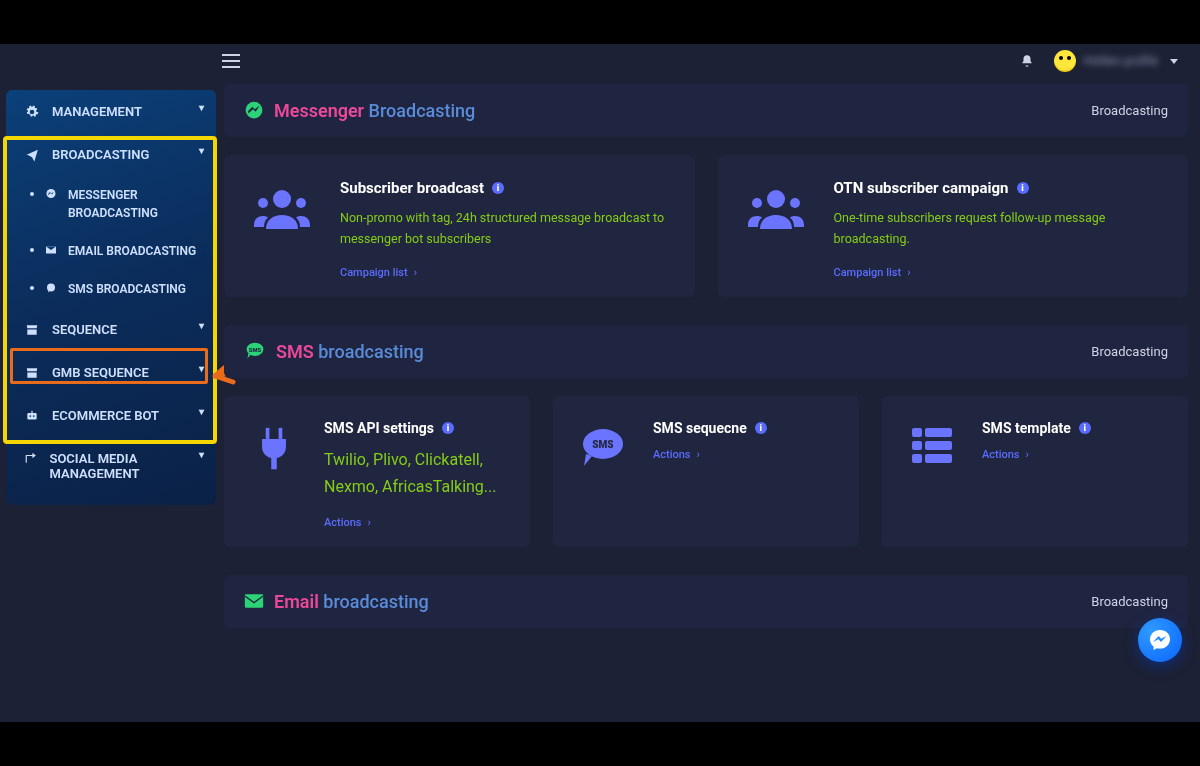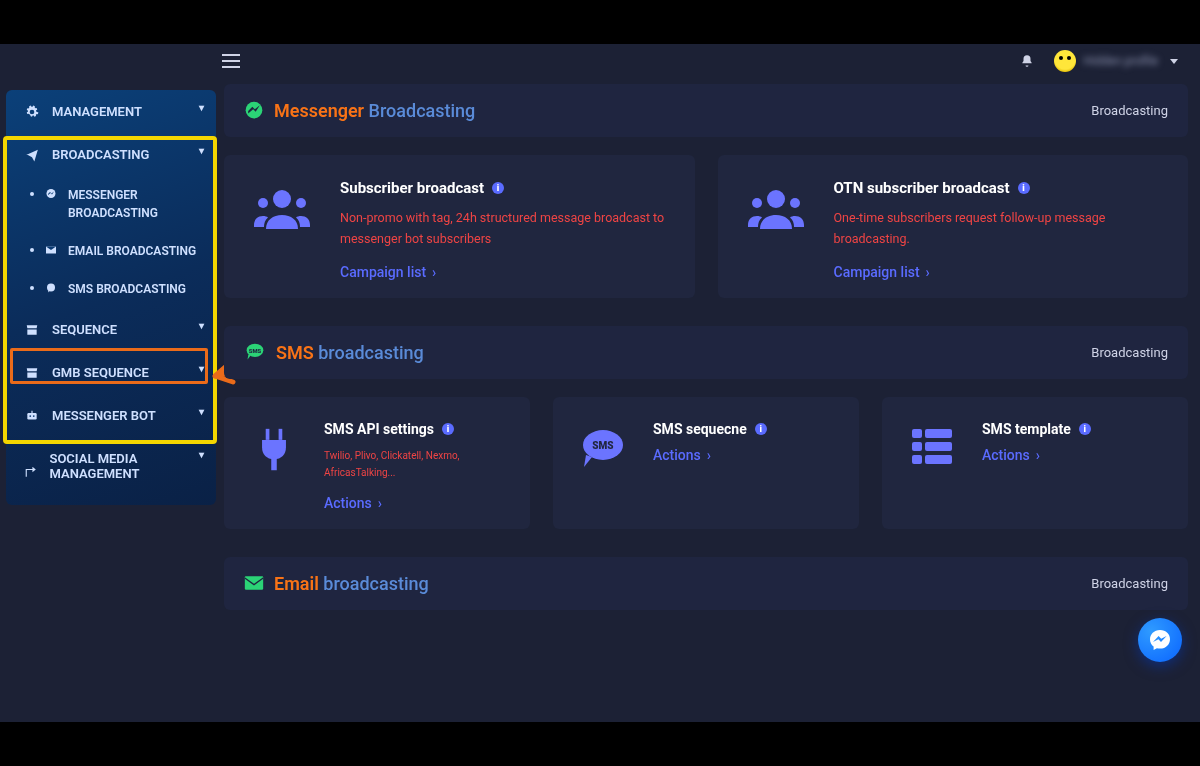--- a/index.html
+++ b/index.html
@@ -91,41 +91,41 @@
     display:flex; align-items:center; justify-content:center;
   }
   .section-head {
     background:#1f2540;
     border-radius:6px;
     padding: 16px 20px;
     display:flex; align-items:center; justify-content:space-between;
     margin-bottom: 18px;
   }
   .section-title { font-size:18px; font-weight:500; display:flex; align-items:center; gap:10px;}
-  .section-title .a { color:#f97316; font-weight:600;}
+  .section-title .a { color:#ec4899; font-weight:600;}
   .section-title .b { color:#5a8bd8;}
   .breadcrumb { color:#cfd3e6; font-size:13px;}
   .cards-row { display:flex; gap:23px; margin-bottom: 28px;}
   .card {
     background:#20263f;
     border-radius:6px;
     padding: 24px 22px 18px 22px;
     flex:1;
     display:flex;
     gap:22px;
   }
   .card .icon-wrap { width:72px; display:flex; align-items:flex-start; justify-content:center; padding-top:6px;}
   .card h3 { color:#fff; font-size:15px; font-weight:700; margin-bottom:10px; display:flex; align-items:center; gap:8px;}
   .info-dot { width:12px; height:12px; border-radius:50%; background:#5a6bff; display:inline-flex; align-items:center; justify-content:center; color:#fff; font-size:9px; font-weight:900;}
-  .card p { color:#ef4444; font-size:12.5px; line-height:1.7; margin-bottom:14px;}
-  .card .action { color:#5a6bff; font-size:14px; font-weight:500; cursor:pointer; display:inline-flex; align-items:center; gap:6px;}
+  .card p { color:#84cc16; font-size:12.5px; line-height:1.7; margin-bottom:14px;}
+  .card .action { color:#5a6bff; font-size:11px; font-weight:500; cursor:pointer; display:inline-flex; align-items:center; gap:6px;}
   .cards-row.three .card { flex:1; min-width:0;}
   .cards-row.three .card .icon-wrap { width:56px; }
   .cards-row.three .card h3 { font-size:14px;}
-  .cards-row.three .card p { font-size:10px;}
+  .cards-row.three .card p { font-size:16px;}
 
   .ico { fill:#6b74ff; }
   .ico-green { fill:#2bd376; }
 
   .fab {
     position:absolute; right:18px; bottom:60px;
     width:44px; height:44px; border-radius:50%;
     background: radial-gradient(circle at 30% 30%, #2f9bff, #0a64ff);
     display:flex; align-items:center; justify-content:center;
     box-shadow:0 4px 14px rgba(0,60,200,.5);
@@ -220,25 +220,25 @@
       <span class="chev">▾</span>
     </div>
 
     <div class="nav-item">
       <svg width="16" height="14" viewBox="0 0 24 24">
           <rect x="4" y="7" width="16" height="11" rx="2" fill="#cfe0ff"></rect>
           <circle cx="9" cy="12" r="1.5" fill="#0b3a72"></circle>
           <circle cx="15" cy="12" r="1.5" fill="#0b3a72"></circle>
           <rect x="11" y="3" width="2" height="4" fill="#cfe0ff"></rect>
         </svg>
-      <span>MESSENGER BOT</span>
-      <span class="chev">▾</span>
-    </div>
-
-    <div class="nav-item" style="align-items:flex-end;">
+      <span>ECOMMERCE BOT</span>
+      <span class="chev">▾</span>
+    </div>
+
+    <div class="nav-item" style="align-items:flex-start;">
       <svg width="16" height="14" viewBox="0 0 24 24" style="margin-top:2px;">
           <path fill="#cfe0ff" d="M5 5h10v4l6-5-6-5v4H3v14h2z"></path>
         </svg>
       <span>SOCIAL MEDIA MANAGEMENT</span>
       <span class="chev">▾</span>
     </div>
 
     <div class="hl-yellow" style="left:-3px; top:46px; width:214px; height:308px;"></div>
     <div class="hl-orange" style="left:4px; top:258px; width:198px; height:36px;"></div>
   </div>
@@ -292,21 +292,21 @@
             <circle cx="30" cy="14" r="9" class="ico"></circle>
               <path class="ico" d="M14 44c0-9 7-14 16-14s16 5 16 14z"></path>
             <circle cx="11" cy="18" r="5" class="ico"></circle>
               <path class="ico" d="M2 40c0-6 4-9 9-9 2 0 4 .5 5 1.5C13 35 12 38 12 42H2z"></path>
             <circle cx="49" cy="18" r="5" class="ico"></circle>
               <path class="ico" d="M58 40c0-6-4-9-9-9-2 0-4 .5-5 1.5 3 2.5 4 5.5 4 9.5h10z"></path>
           </svg>
         </div>
         <div style="flex:1;">
           <h3>
-              <span>OTN subscriber broadcast</span>
+              <span>OTN subscriber campaign</span>
               <span class="info-dot">i</span>
             </h3>
           <p>One-time subscribers request follow-up message broadcasting.</p>
           <span class="action">
               <span>Campaign list</span>
               <span>›</span>
             </span>
         </div>
       </div>
     </div>

